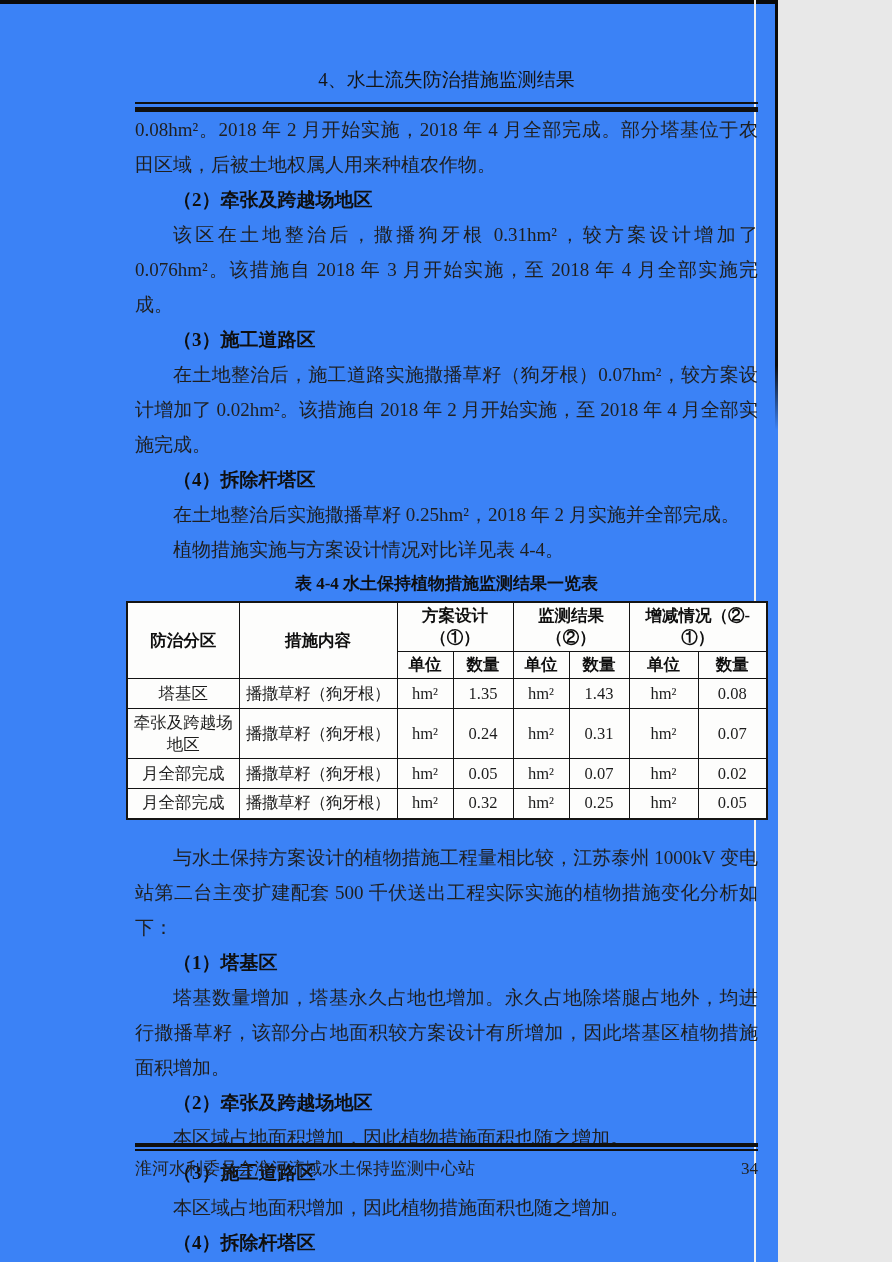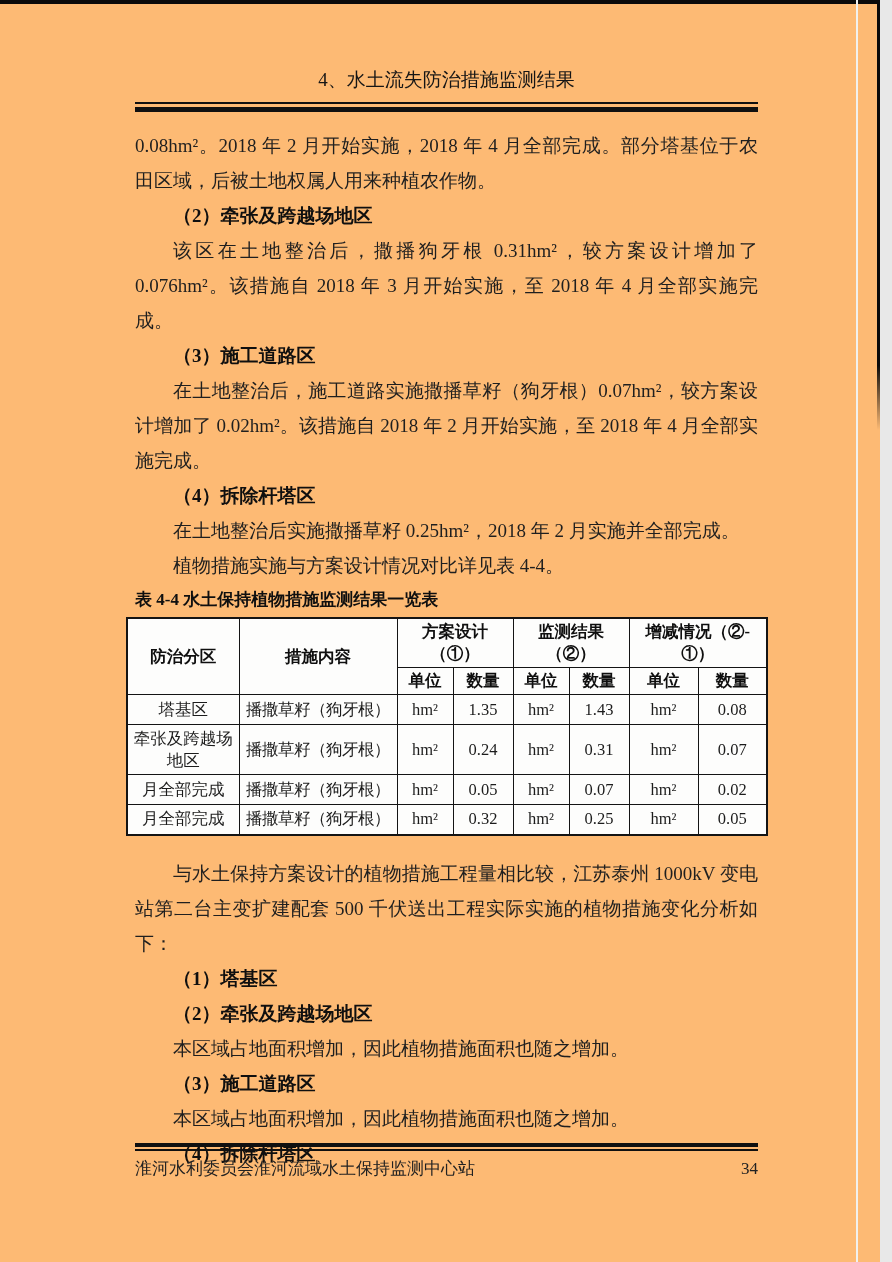--- a/index.html
+++ b/index.html
@@ -1,21 +1,21 @@
 <!DOCTYPE html>
 <html><head>
 <meta charset="utf-8">
 <style>
   * { margin: 0; padding: 0; box-sizing: border-box; }
   html, body { background: #e8e8e8; }
   .page {
     position: relative;
-    width: 880px;
+    width: 778px;
     height: 1262px;
-    background: #fdba74;
+    background: #3b82f6;
     overflow: hidden;
     font-family: "Liberation Serif", "DejaVu Serif", serif;
     color: #1c1c1c;
   }
   
   .scan-edge-top { position: absolute; top: 0; left: 0; width: 100%; height: 4px; background: #0a0a0a; }
   .scan-edge-right { position: absolute; top: 0; right: 0; width: 3px; height: 430px;
     background: linear-gradient(#0a0a0a 85%, rgba(10,10,10,0)); }
   .scan-crease { position: absolute; top: 0; right: 22px; width: 2px; height: 100%; background: #f1f1ef; }
 
@@ -26,34 +26,34 @@
     text-align: center;
     font-size: 19px;
     line-height: 28px;
     color: #151515;
   }
   .header-rule { margin-top: 8px; }
   .header-rule .thin  { height: 2px; background: #101010; }
   .header-rule .gap   { height: 3px; }
   .header-rule .thick { height: 5px; background: #101010; }
 
-  .para-block { margin-top: 16px; }
+  .para-block { margin-top: 0; }
   .para-block p {
     font-size: 19px;
     line-height: 35px;
     text-align: justify;
     color: #1f1f1f;
   }
   p.body-para { text-indent: 2em; }
   p.cont-para { text-indent: 0; }
   p.sect-heading { text-indent: 2em; font-weight: 700; color: #0f0f0f; }
 
   .table-caption {
     margin-top: 4px;
-    text-align: left;
+    text-align: center;
     font-weight: 700;
     font-size: 17px;
     line-height: 26px;
     color: #0f0f0f;
   }
   table.data-table {
     margin-top: 4px;
     margin-left: -9px;
     border-collapse: collapse;
     table-layout: fixed;
@@ -192,20 +192,21 @@
           <td>0.25</td>
           <td>hm²</td>
           <td>0.05</td>
         </tr>
       </tbody>
     </table>
 
     <div class="para-block" style="margin-top:20px">
       <p class="body-para">与水土保持方案设计的植物措施工程量相比较，江苏泰州 1000kV 变电站第二台主变扩建配套 500 千伏送出工程实际实施的植物措施变化分析如下：</p>
       <p class="sect-heading">（1）塔基区</p>
+      <p class="body-para">塔基数量增加，塔基永久占地也增加。永久占地除塔腿占地外，均进行撒播草籽，该部分占地面积较方案设计有所增加，因此塔基区植物措施面积增加。</p>
       <p class="sect-heading">（2）牵张及跨越场地区</p>
       <p class="body-para">本区域占地面积增加，因此植物措施面积也随之增加。</p>
       <p class="sect-heading">（3）施工道路区</p>
       <p class="body-para">本区域占地面积增加，因此植物措施面积也随之增加。</p>
       <p class="sect-heading">（4）拆除杆塔区</p>
 
     </div>
   </div>
 
   <div class="footer">

